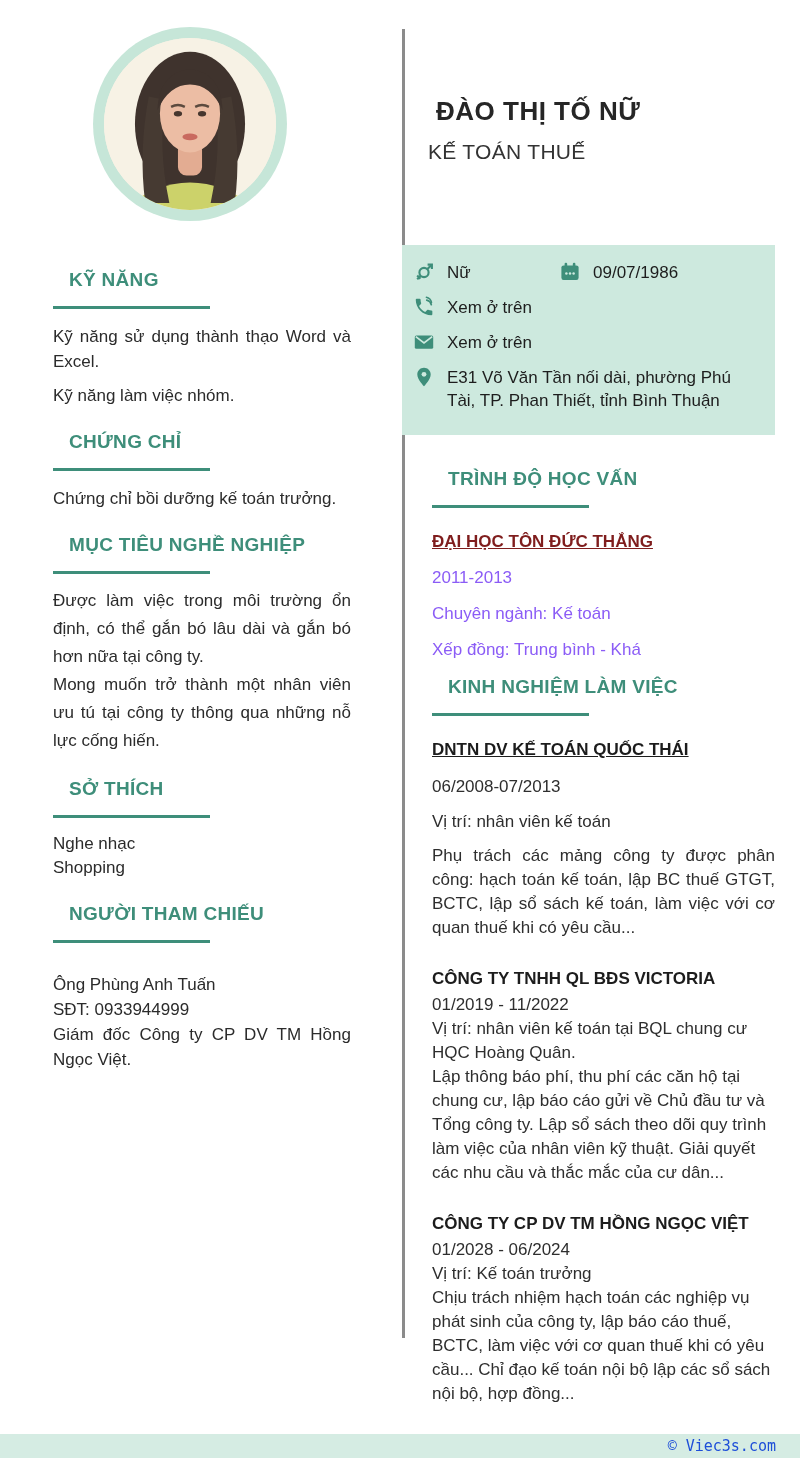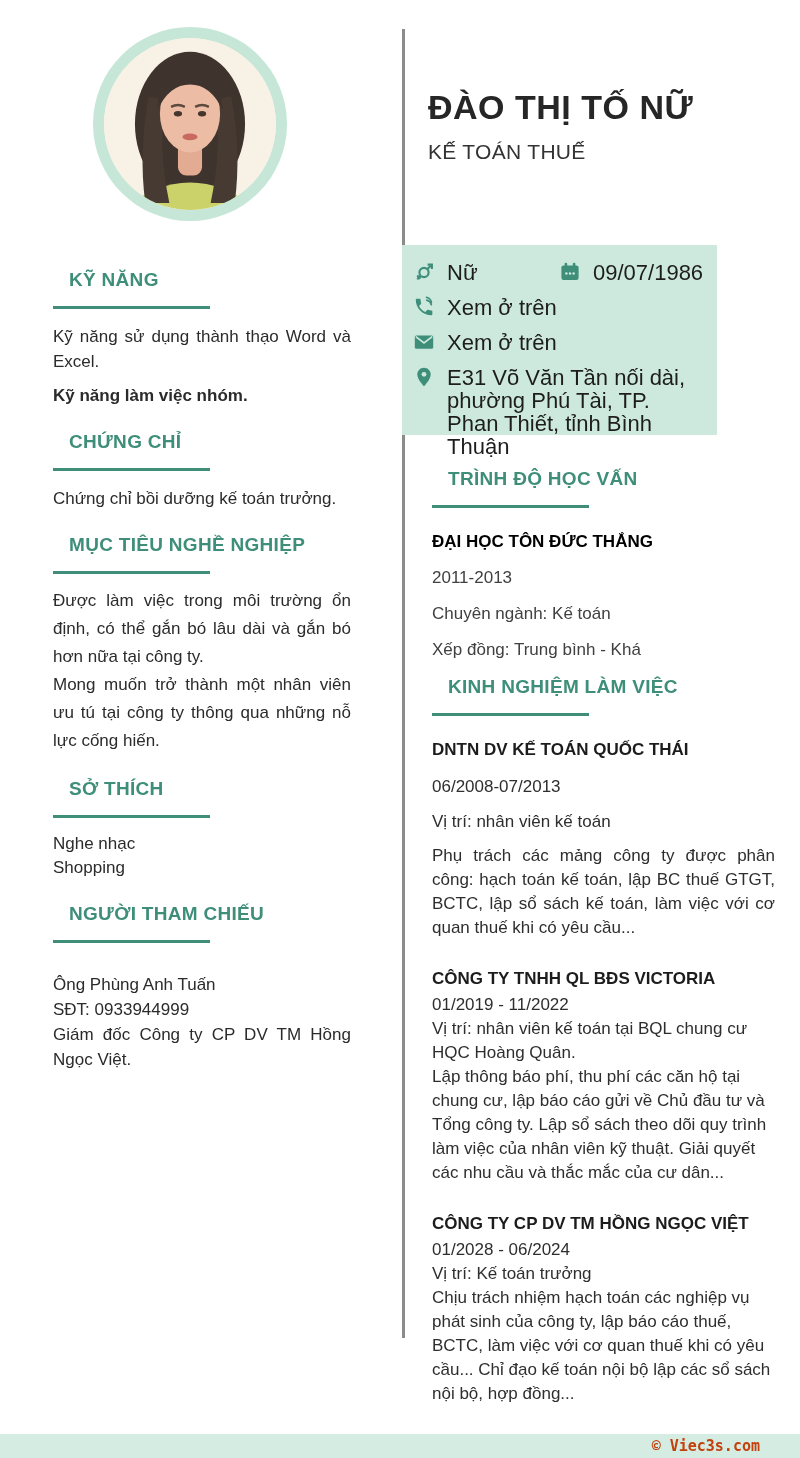--- a/index.html
+++ b/index.html
@@ -11,71 +11,71 @@
   .photo-ring{
     position:absolute;left:93px;top:27px;width:194px;height:194px;border-radius:50%;
     background:#c6e6d8;display:flex;align-items:center;justify-content:center;
   }
   .photo-inner{width:172px;height:172px;border-radius:50%;overflow:hidden;background:#f7f2e5;}
   .photo-inner svg{display:block;width:100%;height:100%;}
   
   .divider{position:absolute;left:402px;top:29px;width:3px;height:1309px;background:#8b8b8b;}
   
   .name-block{position:absolute;left:428px;top:88px;width:350px;}
-  .name-block h1{margin:0;font-size:34px;font-weight:700;color:#262626;letter-spacing:.5px;}
+  .name-block h1{margin:8px;font-size:26px;font-weight:700;color:#262626;letter-spacing:.5px;}
   .name-block .job-title{margin:13px 0 0 0;font-size:21px;color:#333;letter-spacing:.3px;}
   
   .contact-card{
-    position:absolute;left:402px;top:245px;width:315px;height:190px;background:#cde9de;
-    box-sizing:border-box;padding:16px 20px 0 11px;font-size:22px;color:#1d1d1d;
+    position:absolute;left:402px;top:245px;width:373px;height:190px;background:#cde9de;
+    box-sizing:border-box;padding:16px 20px 0 11px;font-size:17px;color:#1d1d1d;
   }
   .c-row{display:flex;align-items:flex-start;margin-bottom:12px;}
   .c-icon{width:22px;height:22px;flex:none;margin-right:12px;margin-top:0px;}
   .c-icon svg{display:block;width:22px;height:22px;}
   .c-cell{display:flex;align-items:flex-start;}
   .c-cell.first{width:146px;flex:none;}
   .c-text{line-height:23px;}
   .c-text.address{width:302px;}
   
   .left-col{position:absolute;left:53px;top:254px;width:298px;font-size:17px;}
   .right-col{position:absolute;left:432px;top:453px;width:343px;font-size:17px;}
   h2.sec{
     margin:16px;font-size:19px;font-weight:700;color:#3e8e7a;letter-spacing:.3px;line-height:20px;
   }
   .rule{width:157px;height:3px;background:#3e8e7a;margin-top:7px;}
   .left-col p{margin:0;color:#2b2b2b;}
   .jtext{text-align:justify;}
   .skill-1{margin-top:15px !important;line-height:25px;}
-  .skill-2{margin-top:9px !important;line-height:25px;font-weight:bold;}
+  .skill-2{margin-top:9px !important;line-height:25px;}
   .sec-gap{margin-top:24px;}
   .obj-p{line-height:28px;}
   .obj-1{margin-top:13px !important;}
   .cert-p{margin-top:15px !important;line-height:25px;}
   .hobby{line-height:24px;}
   .hobby-first{margin-top:14px !important;}
   .ref-block{margin-top:29px;line-height:25px;text-align:justify;}
   
-  .edu-line{margin:0 0 13px 0;line-height:23px;color:#404040;}
-  .bold-line{font-weight:700;color:#000000;}
+  .edu-line{margin:0 0 13px 0;line-height:23px;color:#8b5cf6;}
+  .bold-line{font-weight:700;color:#7f1d1d;text-decoration:underline;}
   .edu-school{margin-top:22px;}
   .exp-head{margin-top:22px;}
-  .job1 .job-company{margin:22px 0 4px 0;}
+  .job1 .job-company{margin:22px 0 4px 0;text-decoration:underline;}
   .job1 .job-period{margin:14px 0 0 0;line-height:23px;}
   .job1 .job-position{margin:12px 0 0 0;line-height:23px;}
   .job1 .job-desc{margin:11px 0 0 0;line-height:24px;}
   .job-tight{margin-top:27px;line-height:24px;}
   .job-tight .job-company{margin:0 0 2px 0;}
   .job-tight p{margin:0;line-height:24px;}
   .job-company{font-weight:700;color:#1c1c1c;line-height:23px;}
   
   .footer{
     position:absolute;left:0;bottom:0;width:800px;height:24px;background:#d5ece3;
     box-sizing:border-box;display:flex;align-items:center;justify-content:flex-end;
-    padding-right:40px;font-family:"DejaVu Sans Mono","Liberation Mono",monospace;
-    font-size:15px;color:#c2410c;font-weight:bold;
+    padding-right:24px;font-family:"DejaVu Sans Mono","Liberation Mono",monospace;
+    font-size:15px;color:#1d4ed8;
   }
 </style>
 </head>
 <body>
 
 <div class="page">
 
   <div class="photo-ring">
     <div class="photo-inner">
       <svg viewBox="0 0 100 100" aria-hidden="true">

